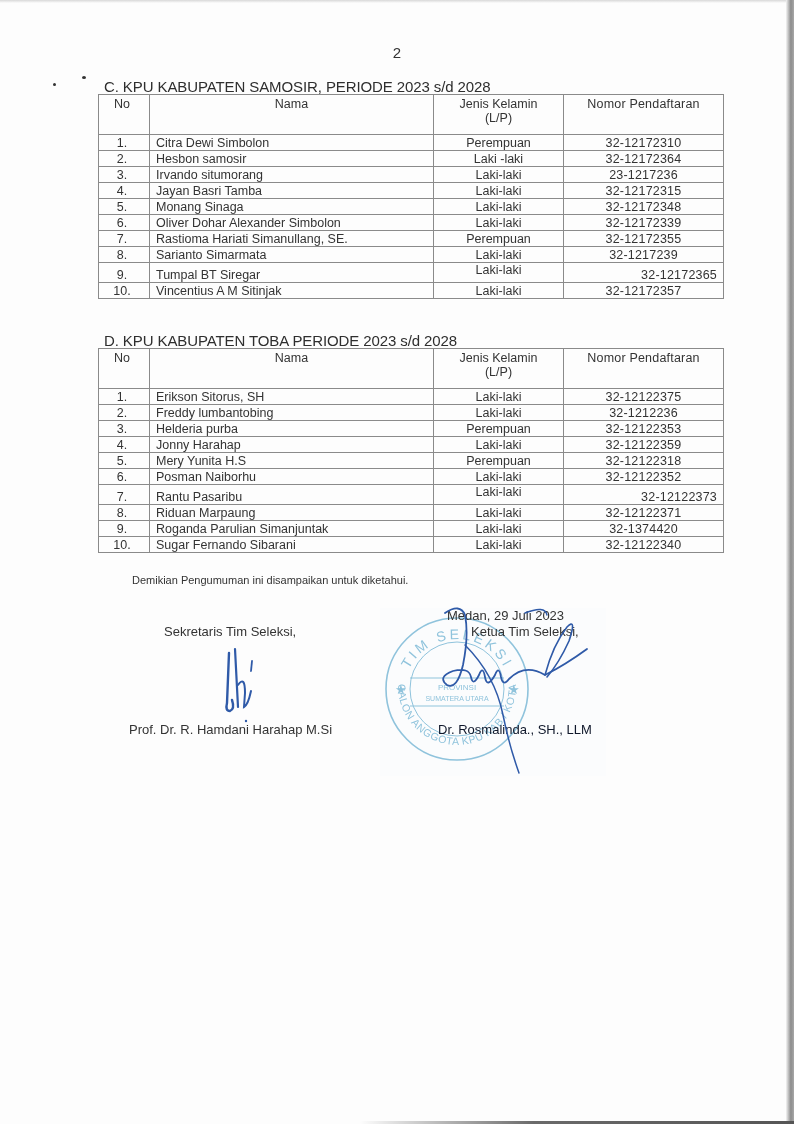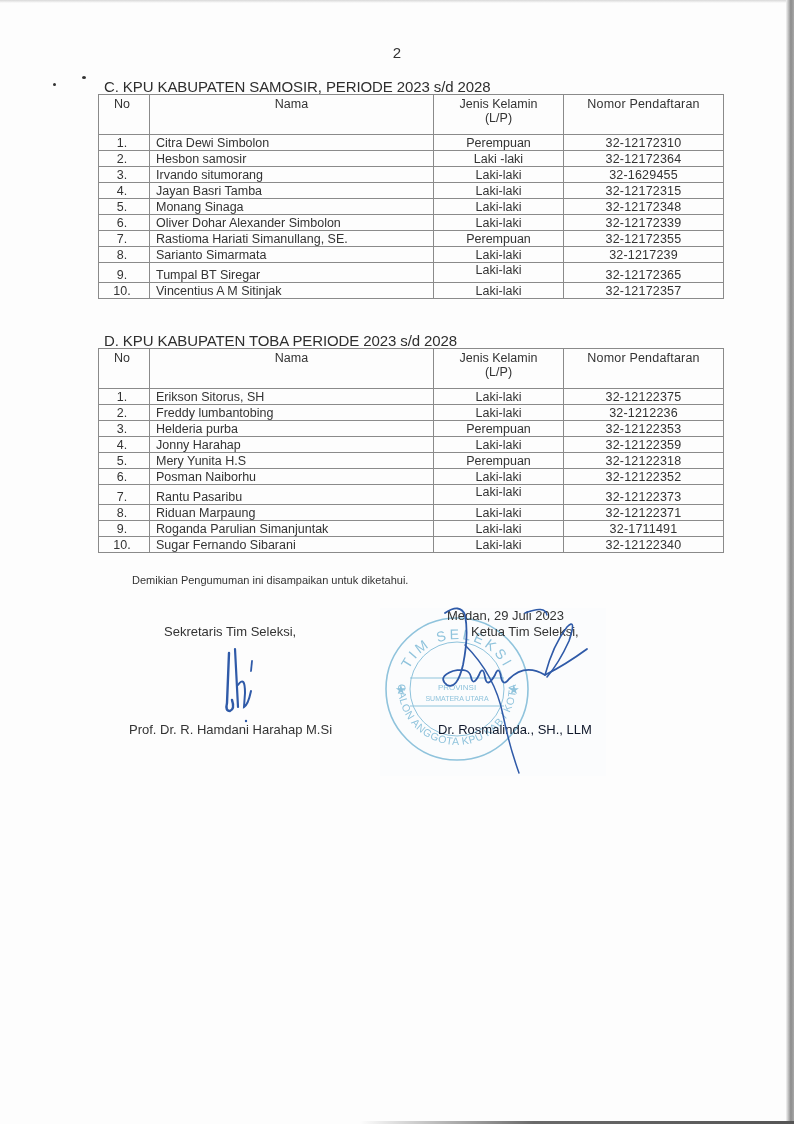--- a/index.html
+++ b/index.html
@@ -36,21 +36,21 @@
     }
     table.roster th, table.roster td {
       border: 1px solid #8a8a8a; padding: 0 6px; font-weight: normal;
       white-space: nowrap; line-height: 14px;
     }
     table.roster th { vertical-align: top; text-align: center; height: 37px; padding-top: 2px; margin-top: 8px; }
     table.roster td { height: 15px; }
     table.roster tr.tall td { height: 19px; }
     table.roster tr.tall td.c-name, table.roster tr.tall td.c-no { vertical-align: bottom; }
     table.roster tr.tall td.c-gender { vertical-align: top; }
-    table.roster tr.tall td.c-reg { vertical-align: bottom; }
+    table.roster tr.tall td.c-reg { vertical-align: bottom; text-align: right; }
     .c-no { width: 42px; text-align: center; padding-left: 2px !important; }
     .c-name { width: 271px; text-align: left; }
     .c-gender { width: 117px; text-align: center; }
     .c-reg { text-align: center; letter-spacing: 0.2px; }
 
     .closing {
       position: absolute; top: 574px; left: 132px; font-size: 11px; color: #333; white-space: nowrap;
     }
     .sig-left-title { position: absolute; top: 624px; left: 164px; font-size: 13px; color: #333; white-space: nowrap; }
     .sig-left-name { position: absolute; top: 722px; left: 129px; font-size: 13px; color: #333; white-space: nowrap; }
@@ -96,21 +96,21 @@
       <tr>
         <td class="c-no">2.</td>
         <td class="c-name">Hesbon samosir</td>
         <td class="c-gender">Laki -laki</td>
         <td class="c-reg">32-12172364</td>
       </tr>
       <tr>
         <td class="c-no">3.</td>
         <td class="c-name">Irvando situmorang</td>
         <td class="c-gender">Laki-laki</td>
-        <td class="c-reg">32-1629455</td>
+        <td class="c-reg">23-1217236</td>
       </tr>
       <tr>
         <td class="c-no">4.</td>
         <td class="c-name">Jayan Basri Tamba</td>
         <td class="c-gender">Laki-laki</td>
         <td class="c-reg">32-12172315</td>
       </tr>
       <tr>
         <td class="c-no">5.</td>
         <td class="c-name">Monang Sinaga</td>
@@ -208,21 +208,21 @@
       <tr>
         <td class="c-no">8.</td>
         <td class="c-name">Riduan Marpaung</td>
         <td class="c-gender">Laki-laki</td>
         <td class="c-reg">32-12122371</td>
       </tr>
       <tr>
         <td class="c-no">9.</td>
         <td class="c-name">Roganda Parulian Simanjuntak</td>
         <td class="c-gender">Laki-laki</td>
-        <td class="c-reg">32-1711491</td>
+        <td class="c-reg">32-1374420</td>
       </tr>
       <tr>
         <td class="c-no">10.</td>
         <td class="c-name">Sugar Fernando Sibarani</td>
         <td class="c-gender">Laki-laki</td>
         <td class="c-reg">32-12122340</td>
       </tr>
     </tbody>
 </table>
 

